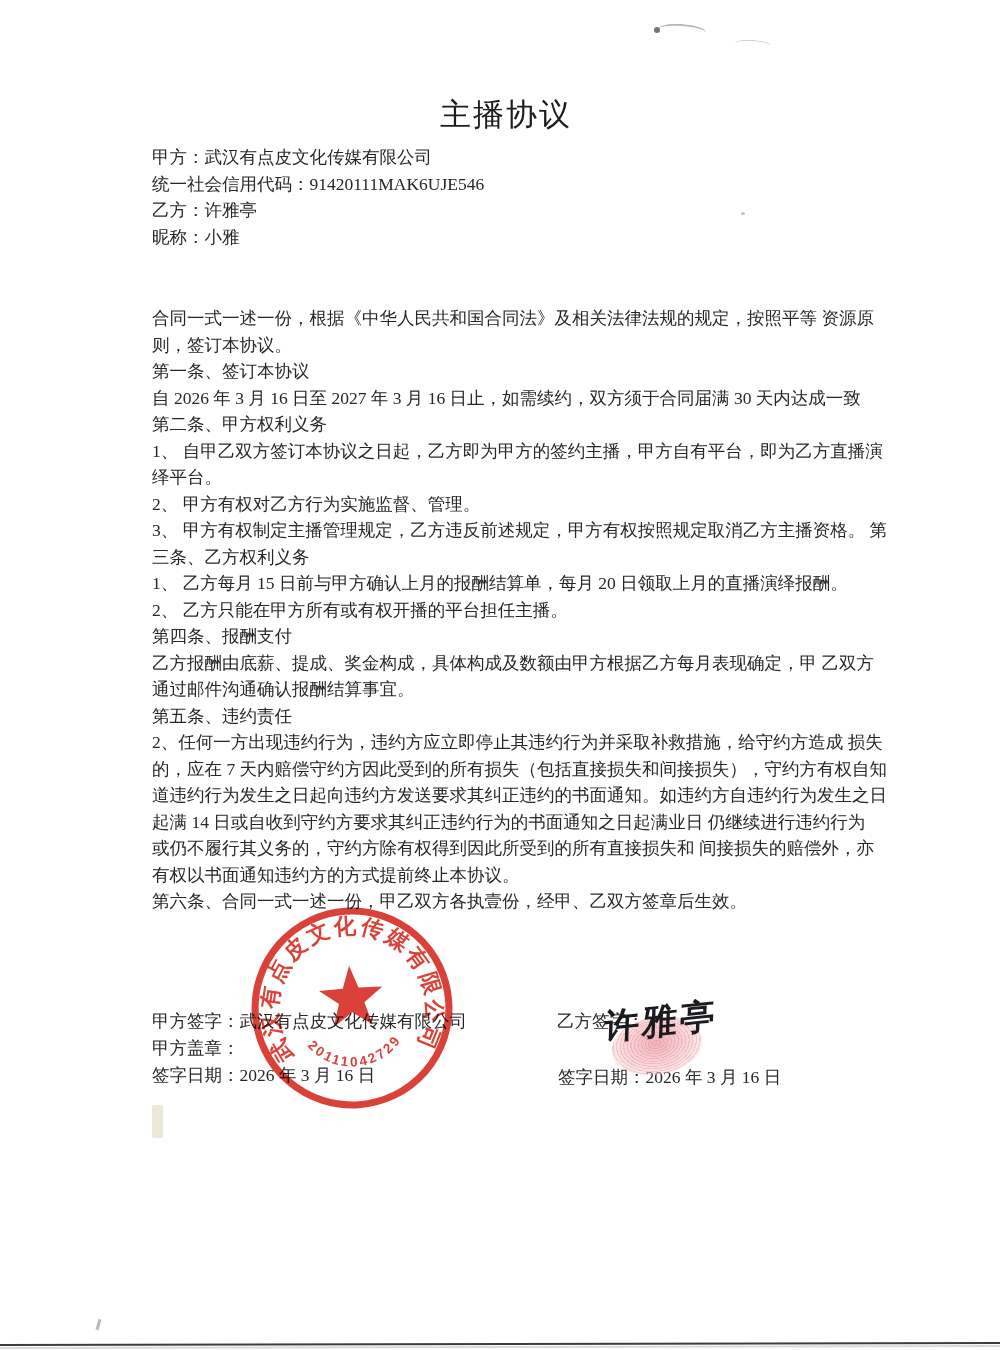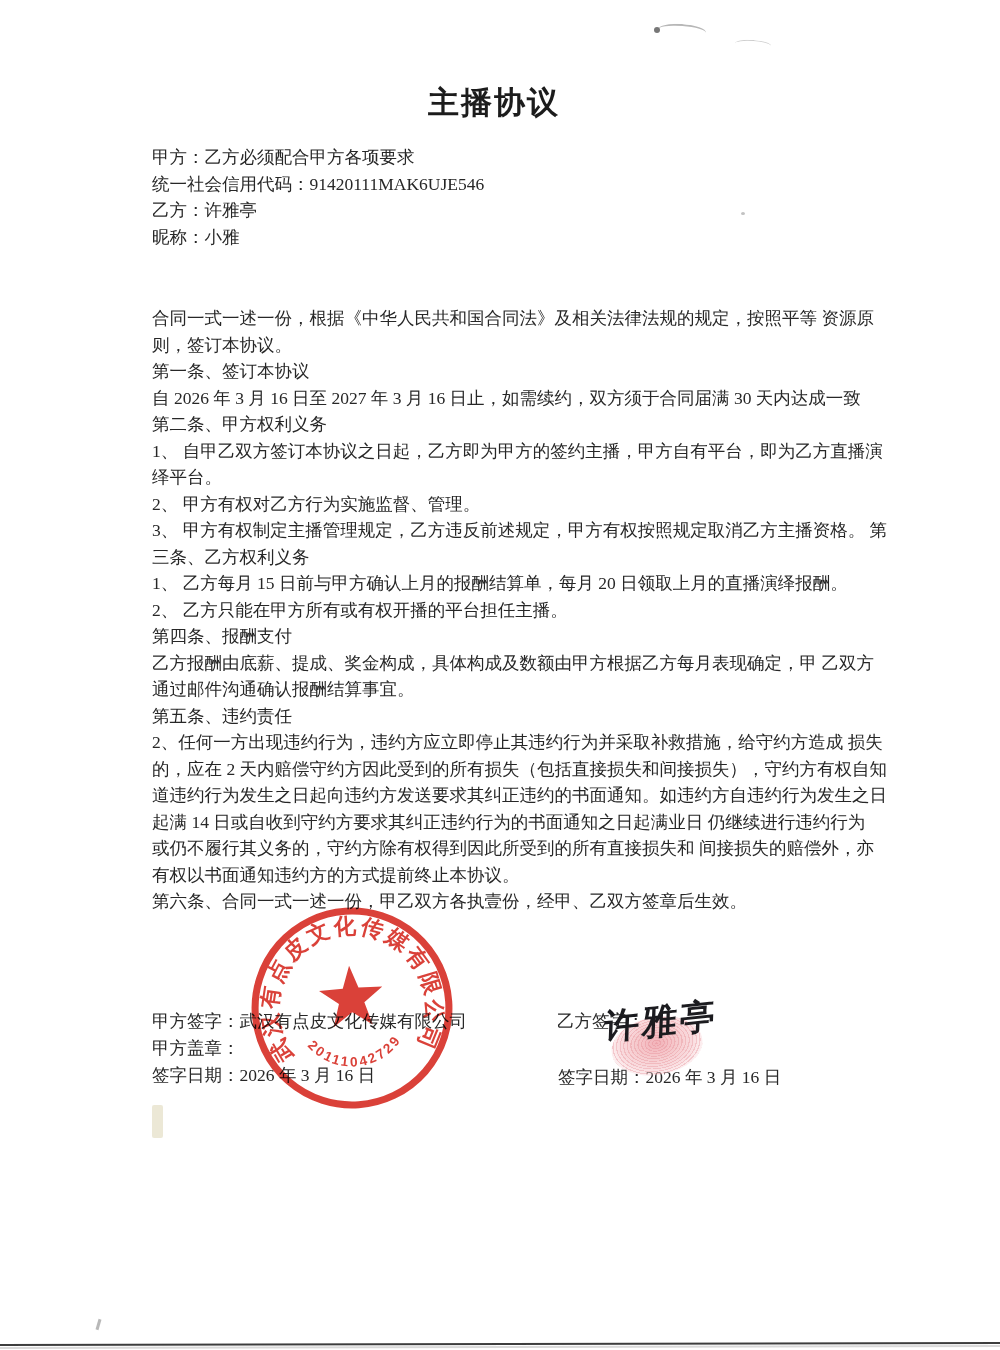--- a/index.html
+++ b/index.html
@@ -1,20 +1,20 @@
 <!DOCTYPE html>
 <html><head>
 <meta charset="utf-8">
 <style>
   html,body{margin:0;padding:0;}
   body{width:1000px;height:1350px;background:#f4f4f4;font-family:"Liberation Serif","DejaVu Serif",serif;}
   .page{position:relative;width:1000px;height:1350px;background:#ffffff;overflow:hidden;color:#262626;}
-  .title{position:absolute;top:78px;left:0;width:980px;margin:4px;text-align:center;
+  .title{position:absolute;top:78px;left:0;width:980px;margin:16px;text-align:center;
          font-family:"Liberation Sans","DejaVu Sans",sans-serif;
-         font-size:31px;font-weight:700;letter-spacing:2px;color:#1c1c1c;}
+         font-size:31px;font-weight:400;letter-spacing:2px;color:#1c1c1c;}
   .ln{height:26.5px;line-height:26.5px;font-size:17.5px;white-space:pre;color:#272727;}
   .info{position:absolute;left:152px;top:144px;}
   .bodytext{position:absolute;left:152px;top:305px;width:740px;}
   .sig-left{position:absolute;left:152px;top:1008px;}
   .sig-left .ln{height:27px;line-height:27px;}
   .sig-right-label{position:absolute;left:557px;top:1008px;}
   .sig-right-date{position:absolute;left:558px;top:1064px;}
   .handwriting{position:absolute;left:604px;top:996px;width:150px;
          font-size:35px;font-weight:700;color:#1b1b1f;letter-spacing:3px;
          transform:rotate(-6deg) skewX(-8deg);z-index:6;font-family:"Liberation Serif","DejaVu Serif",serif;}
@@ -45,21 +45,21 @@
       transform:rotate(-0.12deg);opacity:.7;z-index:8;}
 </style>
 </head>
 <body>
 
 <div class="page">
 
   <h1 class="title">主播协议</h1>
 
   <div class="info">
-    <div class="ln">甲方：乙方必须配合甲方各项要求</div>
+    <div class="ln">甲方：武汉有点皮文化传媒有限公司</div>
     <div class="ln">统一社会信用代码：91420111MAK6UJE546</div>
     <div class="ln">乙方：许雅亭</div>
     <div class="ln">昵称：小雅</div>
   </div>
 
   <div class="bodytext">
     <div class="ln">合同一式一述一份，根据《中华人民共和国合同法》及相关法律法规的规定，按照平等 资源原</div>
     <div class="ln">则，签订本协议。</div>
     <div class="ln">第一条、签订本协议</div>
     <div class="ln">自 2026 年 3 月 16 日至 2027 年 3 月 16 日止，如需续约，双方须于合同届满 30 天内达成一致</div>
@@ -69,21 +69,21 @@
     <div class="ln">2、 甲方有权对乙方行为实施监督、管理。</div>
     <div class="ln">3、 甲方有权制定主播管理规定，乙方违反前述规定，甲方有权按照规定取消乙方主播资格。 第</div>
     <div class="ln">三条、乙方权利义务</div>
     <div class="ln">1、 乙方每月 15 日前与甲方确认上月的报酬结算单，每月 20 日领取上月的直播演绎报酬。</div>
     <div class="ln">2、 乙方只能在甲方所有或有权开播的平台担任主播。</div>
     <div class="ln">第四条、报酬支付</div>
     <div class="ln">乙方报酬由底薪、提成、奖金构成，具体构成及数额由甲方根据乙方每月表现确定，甲 乙双方</div>
     <div class="ln">通过邮件沟通确认报酬结算事宜。</div>
     <div class="ln">第五条、违约责任</div>
     <div class="ln">2、任何一方出现违约行为，违约方应立即停止其违约行为并采取补救措施，给守约方造成 损失</div>
-    <div class="ln">的，应在 2 天内赔偿守约方因此受到的所有损失（包括直接损失和间接损失），守约方有权自知</div>
+    <div class="ln">的，应在 7 天内赔偿守约方因此受到的所有损失（包括直接损失和间接损失），守约方有权自知</div>
     <div class="ln">道违约行为发生之日起向违约方发送要求其纠正违约的书面通知。如违约方自违约行为发生之日</div>
     <div class="ln">起满 14 日或自收到守约方要求其纠正违约行为的书面通知之日起满业日 仍继续进行违约行为</div>
     <div class="ln">或仍不履行其义务的，守约方除有权得到因此所受到的所有直接损失和 间接损失的赔偿外，亦</div>
     <div class="ln">有权以书面通知违约方的方式提前终止本协议。</div>
     <div class="ln">第六条、合同一式一述一份，甲乙双方各执壹份，经甲、乙双方签章后生效。</div>
   </div>
 
   <div class="sig-left">
     <div class="ln">甲方签字：武汉有点皮文化传媒有限公司</div>
     <div class="ln">甲方盖章：</div>

